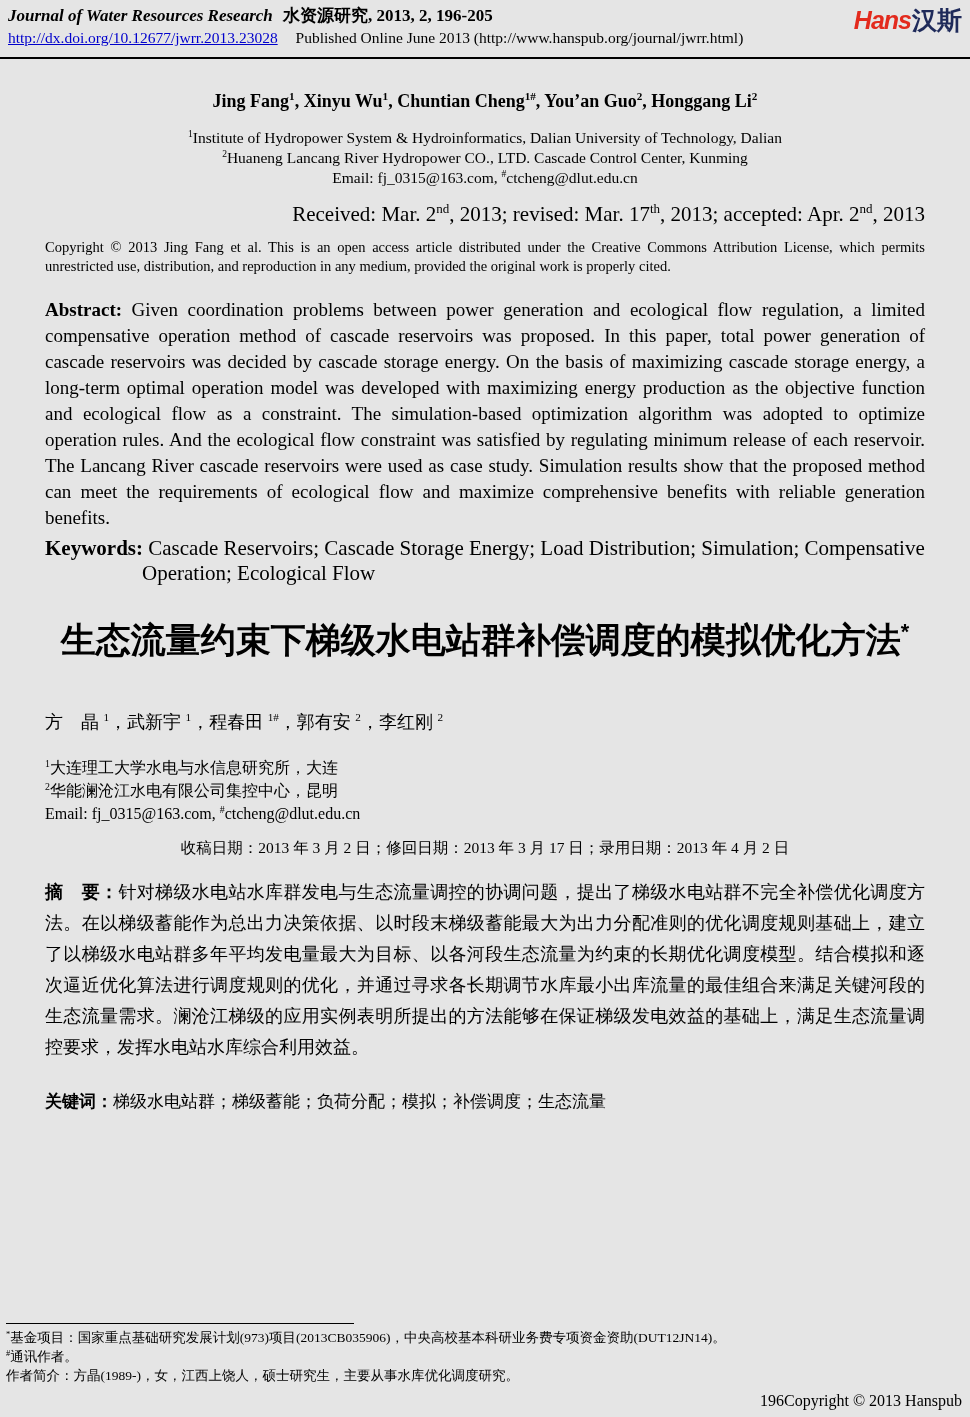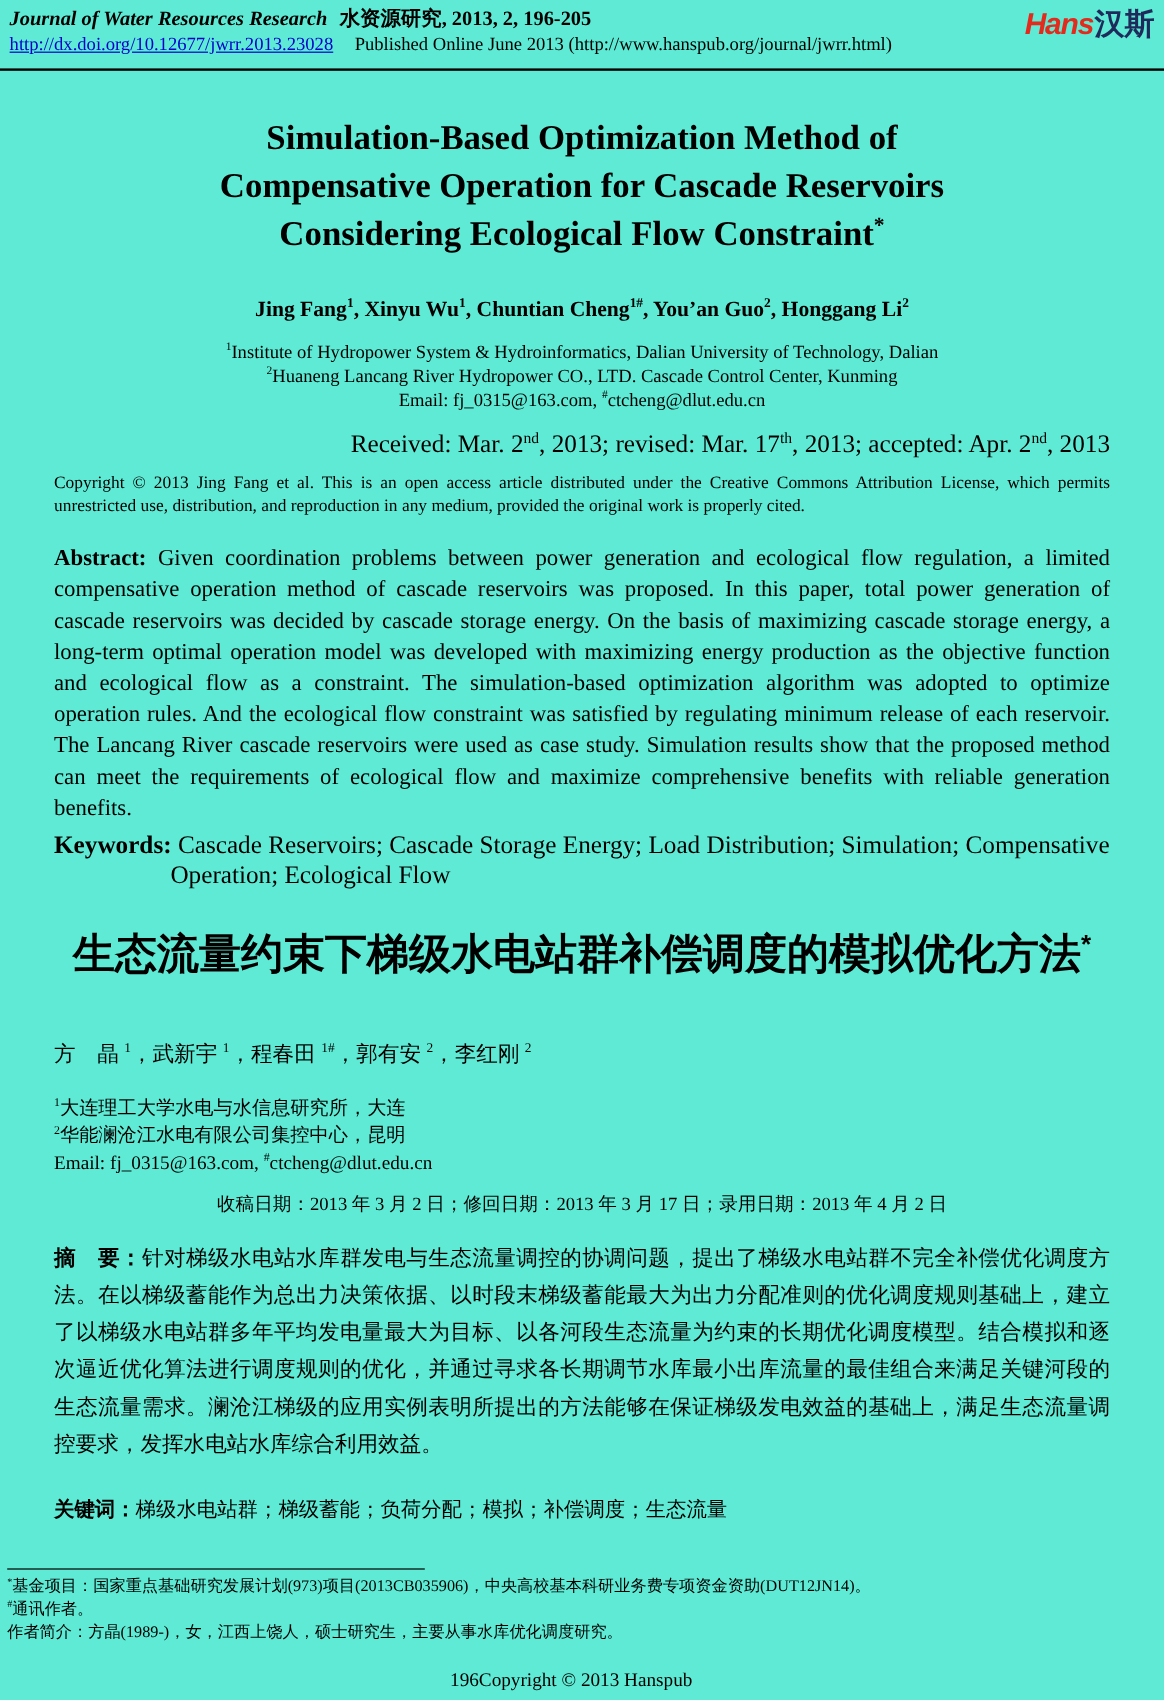--- a/index.html
+++ b/index.html
@@ -1,19 +1,19 @@
 <!DOCTYPE html>
 <html><head>
 <meta charset="utf-8">
 <style>
   * { margin:0; padding:0; box-sizing:border-box; }
   html,body { background:#fff; }
   .page {
     width:970px; height:1417px; position:relative; overflow:hidden;
-    background:#5eead4; color:#000;
+    background:#e5e5e5; color:#000;
     font-family:"Liberation Serif","DejaVu Serif",serif;
   }
   sup { font-size:0.62em; line-height:0; vertical-align:super; }
 
   
   .hdr {
     display:flex; justify-content:space-between; align-items:flex-start;
     padding:5px 8px 9px 8px; border-bottom:2px solid #000;
   }
   .hdr-l1 { font-size:17px; font-weight:bold; line-height:21px; }
@@ -41,25 +41,25 @@
 
   .title-cn { text-align:center; margin-top:29px; font-size:35px; font-weight:bold; line-height:49px;
               font-family:"Liberation Sans","DejaVu Sans",sans-serif; }
   .authors-cn { text-align:left; margin-top:46px; font-size:18px; line-height:25px; }
   .affil-cn { margin-top:21px; font-size:16px; line-height:23px; }
   .received-cn { text-align:center; margin-top:12px; font-size:15.5px; line-height:21px; }
   .abstract-cn { margin-top:19px; font-size:18px; line-height:31px; text-align:justify; }
   .kw-cn { margin-top:26px; font-size:17px; line-height:25px; }
 
   
-  .fn-area { position:absolute; left:6px; right:12px; bottom:48px;
+  .fn-area { position:absolute; left:6px; right:12px; bottom:32px;
              font-size:13.5px; line-height:19px; }
   .fn-rule { width:348px; border-top:1.5px solid #000; margin-bottom:4px; }
-  .footer { position:absolute; left:6px; right:24px; bottom:7px;
-            font-size:16px; display:flex; justify-content:center; }
+  .footer { position:absolute; left:6px; right:8px; bottom:7px;
+            font-size:16px; display:flex; justify-content:flex-end; }
 </style>
 </head>
 <body>
 
 <div class="page">
 
   <header class="hdr">
     <div class="hdr-left">
       <div class="hdr-l1">
         <span class="jt">Journal of Water Resources Research</span>
@@ -70,25 +70,20 @@
         <span class="pub">Published Online June 2013 (http://www.hanspub.org/journal/jwrr.html)</span>
       </div>
     </div>
     <div class="logo">
       <span class="logo-hans">Hans</span><span class="logo-cn">汉斯</span>
     </div>
   </header>
 
   <main>
 
-    <h1 class="title-en">
-      <div>Simulation-Based Optimization Method of</div>
-      <div>Compensative Operation for Cascade Reservoirs</div>
-      <div><span>Considering Ecological Flow Constraint</span><sup>*</sup></div>
-    </h1>
 
     <div class="authors-en">
       <span>Jing Fang</span><sup>1</sup><span>, Xinyu Wu</span><sup>1</sup><span>, Chuntian Cheng</span><sup>1#</sup><span>, You’an Guo</span><sup>2</sup><span>, Honggang Li</span><sup>2</sup>
     </div>
 
     <div class="affil-en">
       <div><sup>1</sup><span>Institute of Hydropower System &amp; Hydroinformatics, Dalian University of Technology, Dalian</span></div>
       <div><sup>2</sup><span>Huaneng Lancang River Hydropower CO., LTD. Cascade Control Center, Kunming</span></div>
       <div><span>Email: fj_0315@163.com, </span><sup>#</sup><span>ctcheng@dlut.edu.cn</span></div>
     </div>

